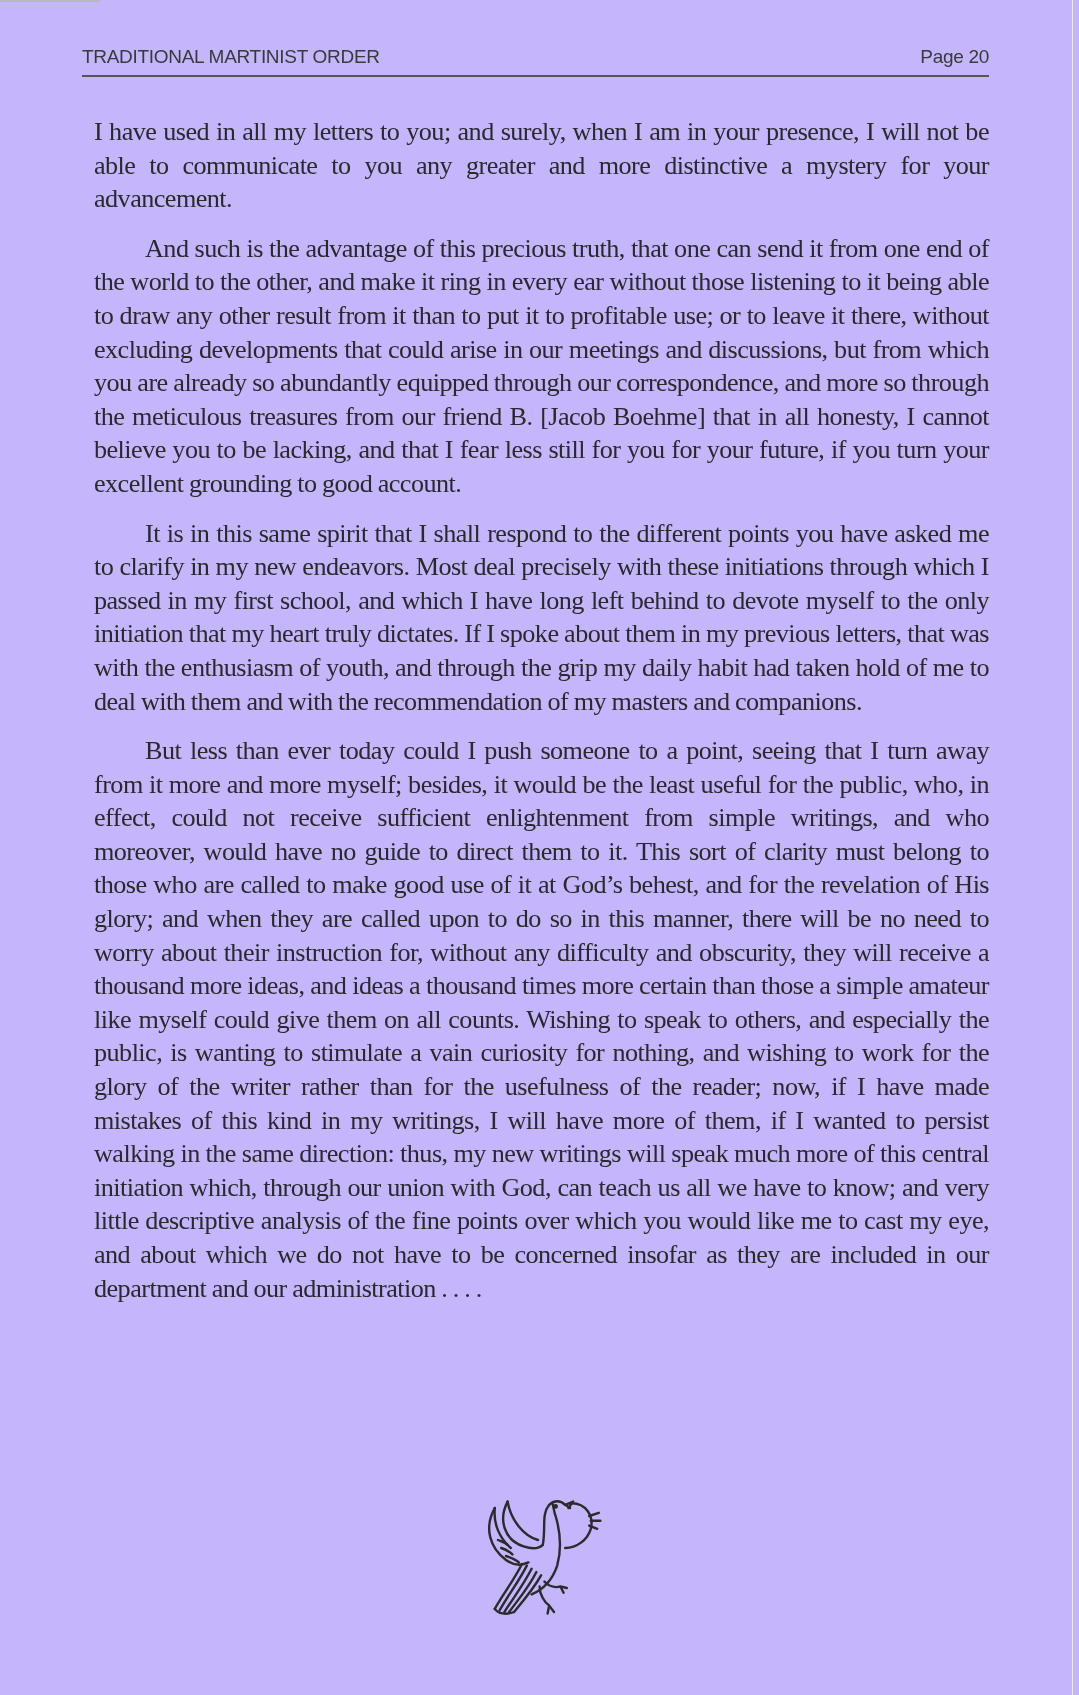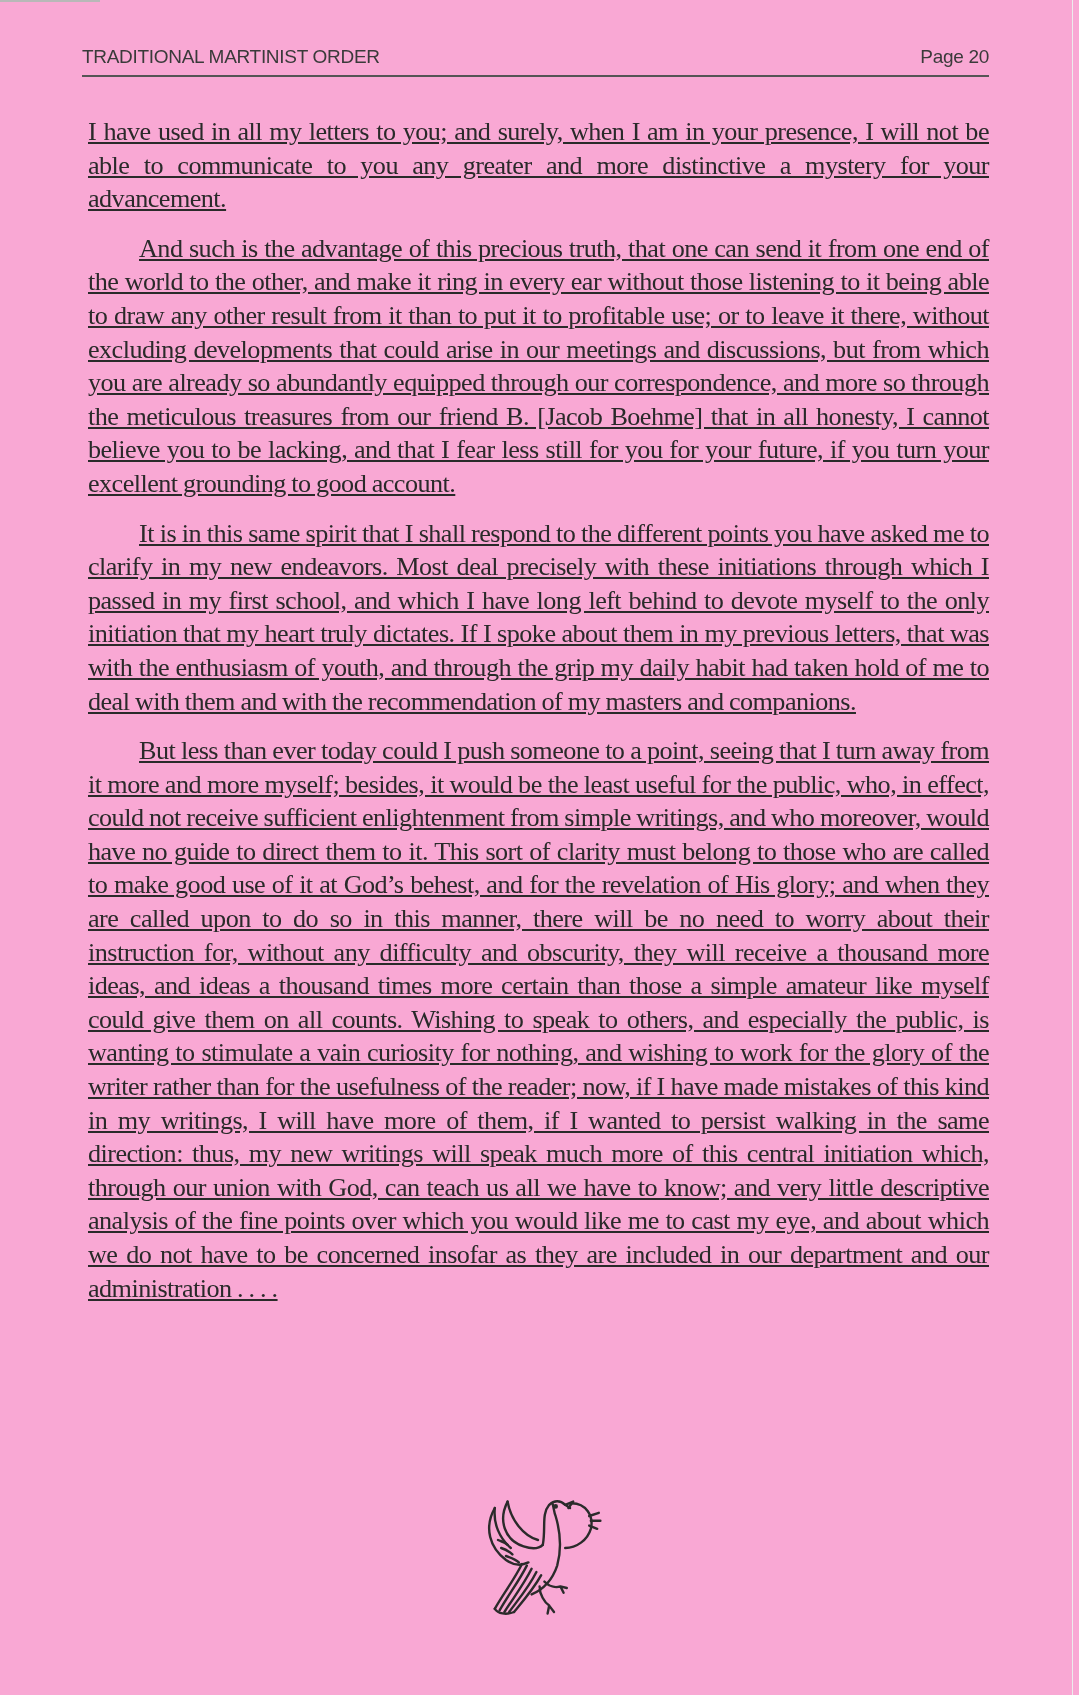--- a/index.html
+++ b/index.html
@@ -1,32 +1,32 @@
 <!DOCTYPE html>
 <html><head>
 <meta charset="utf-8">
 <style>
   html, body { margin: 0; padding: 0; background: #ffffff; }
   body { width: 1079px; height: 1695px; position: relative; overflow: hidden; }
-  .page { position: absolute; left: 0; top: 0; width: 1079px; height: 1695px; background: #f9a8d4; }
+  .page { position: absolute; left: 0; top: 0; width: 1079px; height: 1695px; background: #c4b5fd; }
   .top-strip { position: absolute; left: 0; top: 0; width: 100px; height: 2px; background: #b8b8b8; }
   .page-edge { position: absolute; right: 6px; top: 0; width: 1px; height: 1695px; background: #ececec; }
   .running-head {
     position: absolute; left: 82px; top: 46px; width: 907px;
     font-family: "Liberation Sans", sans-serif; font-size: 19px; color: #3a3a3a;
     display: flex; justify-content: space-between; align-items: flex-end;
     letter-spacing: -0.3px; line-height: 22px;
   }
   .rule { position: absolute; left: 82px; top: 75px; width: 907px; height: 2px; background: #555; }
   .body-text {
     position: absolute; left: 82px; top: 115px; width: 907px;
     font-family: "Liberation Serif", serif; font-size: 26.2px; line-height: 33.6px;
     color: #2a2a2a; text-align: justify; letter-spacing: -0.55px; word-spacing: -0.5px;
   }
-  .body-text p { margin: 0 0 16px 6px; text-indent: 51px; text-decoration: underline; }
+  .body-text p { margin: 0 0 16px 12px; text-indent: 51px; }
   .body-text p.cont { text-indent: 0; }
   .ornament { position: absolute; left: 466px; top: 1480px; width: 160px; height: 160px; }
 </style>
 </head>
 <body>
 
 <div class="page">
   <div class="top-strip"></div>
   <div class="page-edge"></div>
 

